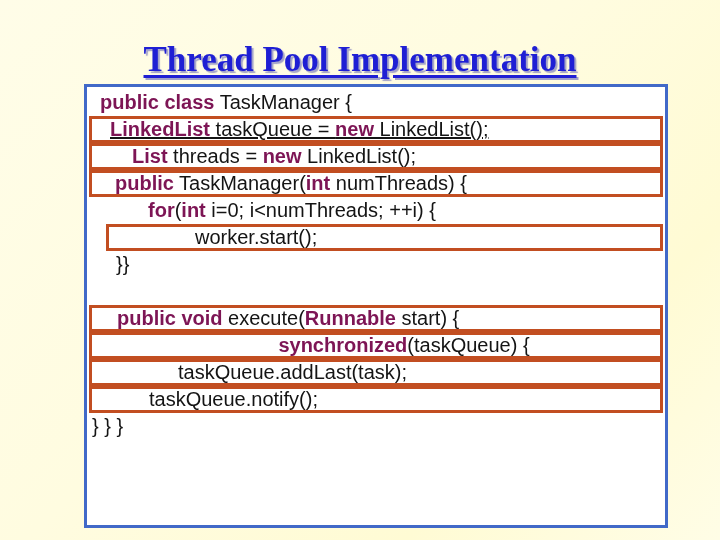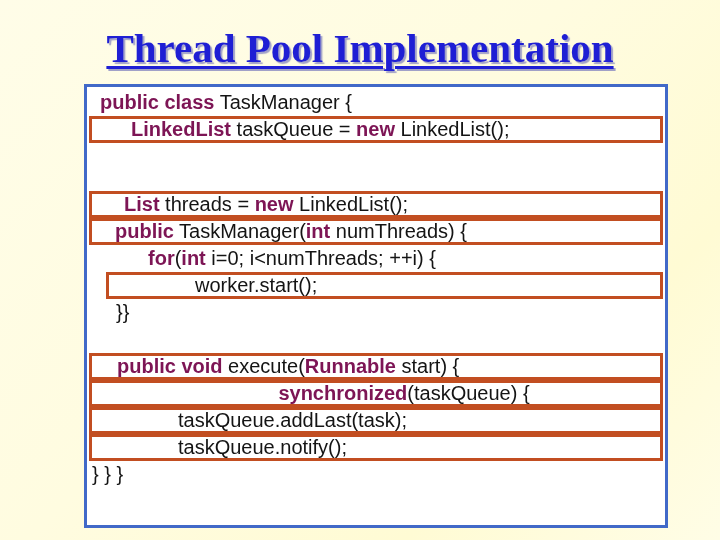--- a/index.html
+++ b/index.html
@@ -15,23 +15,23 @@
   body{
     width:720px;height:540px;overflow:hidden;position:relative;
     background:linear-gradient(135deg,#FFFDE8 0%,var(--background) 45%,#FFFBD4 75%,#FFFDE6 100%);
     font-family:"Liberation Sans",sans-serif;
   }
   .slide{position:absolute;inset:0;}
   .title-wrap{
     position:absolute;top:24px;left:0;width:720px;text-align:center;
   }
   .title{
-    display:inline-block;margin:0;
+    display:inline-block;margin:16px;
     font-family:"Liberation Serif",serif;
-    font-size:41px;font-weight:bold;
+    font-size:35px;font-weight:bold;
     color:var(--title-blue);
     text-decoration:underline;
     text-decoration-thickness:3px;
     text-underline-offset:4px;
     text-shadow:2px 2px 1px rgba(145,145,195,0.85);
     letter-spacing:0px;
   }
   .codebox{
     position:absolute;left:84px;top:84px;width:584px;height:444px;
     box-sizing:border-box;
@@ -62,26 +62,26 @@
 </style>
 </head>
 <body>
 
 <div class="slide">
   <div class="title-wrap">
     <h1 class="title">Thread Pool Implementation</h1>
   </div>
   <div class="codebox" id="codebox">
       <div class="code-line" style="padding-left: 8px;"><span class="kw">public class</span><span class="plain"> TaskManager {</span></div>
-      <div class="code-line boxed" style="padding-left: 39px;"><span class="kw">LinkedList</span><span class="plain"> taskQueue = </span><span class="kw">new</span><span class="plain"> LinkedList();</span></div>
-      <div class="code-line boxed" style="padding-left: 32px; margin-top: 48px;"><span class="kw">List</span><span class="plain"> threads = </span><span class="kw">new</span><span class="plain"> LinkedList();</span></div>
+      <div class="code-line boxed" style="padding-left: 18px; text-decoration: underline;"><span class="kw">LinkedList</span><span class="plain"> taskQueue = </span><span class="kw">new</span><span class="plain"> LinkedList();</span></div>
+      <div class="code-line boxed" style="padding-left: 40px;"><span class="kw">List</span><span class="plain"> threads = </span><span class="kw">new</span><span class="plain"> LinkedList();</span></div>
       <div class="code-line boxed" style="padding-left: 23px;"><span class="kw">public</span><span class="plain"> TaskManager(</span><span class="kw">int</span><span class="plain"> numThreads) {</span></div>
       <div class="code-line" style="padding-left: 56px;"><span class="kw">for</span><span class="plain">(</span><span class="kw">int</span><span class="plain"> i=0; i&lt;numThreads; ++i) {</span></div>
       <div class="code-line boxed" style="padding-left: 86px; margin-left: 17px;"><span class="plain">worker.start();</span></div>
       <div class="code-line" style="padding-left: 24px;"><span class="plain">}}</span></div>
       <div class="code-line" style="padding-left: 0px;"></div>
       <div class="code-line boxed" style="padding-left: 25px;"><span class="kw">public void</span><span class="plain"> execute(</span><span class="kw">Runnable</span><span class="plain"> start) {</span></div>
       <div class="code-line boxed" style="padding-left: 56px; text-align: center;"><span class="kw">synchronized</span><span class="plain">(taskQueue) {</span></div>
       <div class="code-line boxed" style="padding-left: 86px;"><span class="plain">taskQueue.addLast(task);</span></div>
-      <div class="code-line boxed" style="padding-left: 86px;"><span class="plain">taskQueue.notify();</span></div>
+      <div class="code-line boxed" style="padding-left: 57px;"><span class="plain">taskQueue.notify();</span></div>
       <div class="code-line" style="padding-left: 0px;"><span class="plain">} } }</span></div>
     </div>
 </div>
 
 </body></html>

